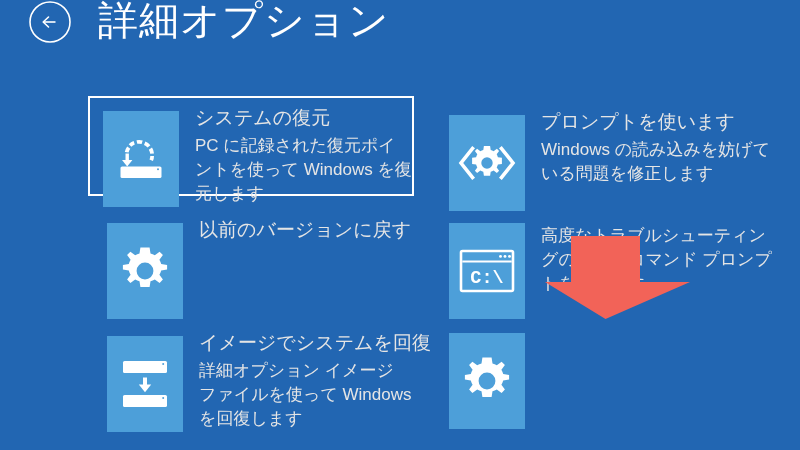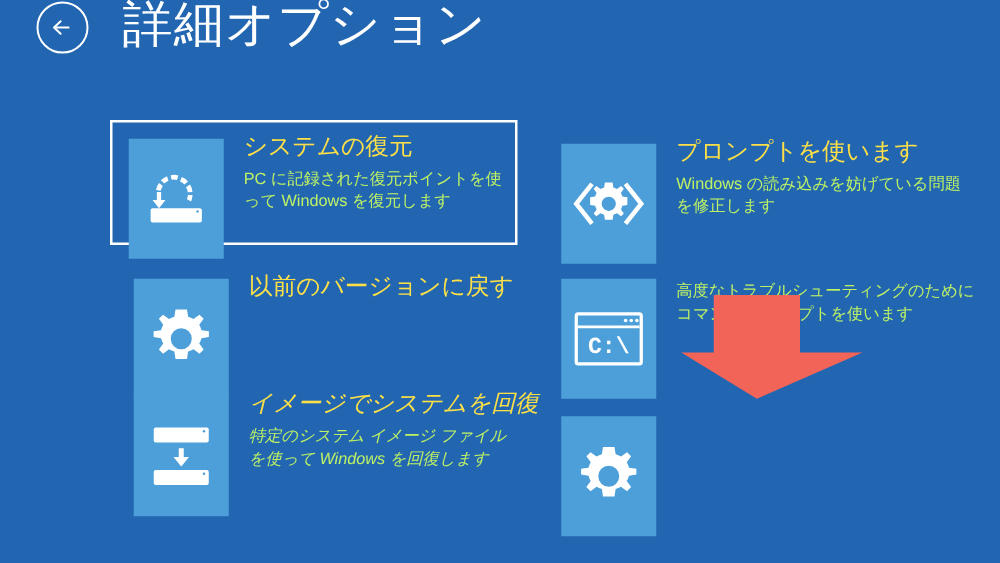--- a/index.html
+++ b/index.html
@@ -88,35 +88,35 @@
     flex: 1 1 auto;
     min-width: 0;
   }
   .tile.selected .tile-text {
     margin-top: 9px;
   }
   .tile-title {
     font-size: 19px;
     font-weight: 300;
     line-height: 1.15;
-    color: #fde047;
+    color: #e5e5e5;
     white-space: nowrap;
   }
   .tile-desc {
     margin-top: 5px;
-    font-size: 13px;
+    font-size: 17px;
     font-weight: 400;
     line-height: 1.42;
-    color: #bef264;
+    color: #e5e5e5;
   }
 
   
   #tile-system-restore   { left: 0px;   top: 0px;   width: 326px; height: 100px; }
   #tile-previous-version { left: 2px;   top: 110px; width: 324px; height: 100px; }
-  #tile-image-recovery   { left: 2px;   top: 204px; width: 324px; height: 100px; font-style: italic; }
+  #tile-image-recovery   { left: 2px;   top: 223px; width: 324px; height: 100px; }
   #tile-startup-repair   { left: 344px; top: 2px;   width: 350px; height: 100px; }
   #tile-command-prompt   { left: 344px; top: 110px; width: 350px; height: 100px; }
   #tile-startup-settings { left: 344px; top: 220px; width: 350px; height: 100px; }
 
   
   #annotation-arrow {
     position: absolute;
     left: 543px;
     top: 236px;
     width: 150px;
@@ -184,21 +184,21 @@
           <rect x="3" y="3" width="44" height="12" rx="1.6" fill="#ffffff"></rect>
           <circle cx="43.2" cy="6.0" r="1.0" fill="#4d9fd9"></circle>
           <path d="M25 19.5 L25 28.5" stroke="#ffffff" stroke-width="4" fill="none"></path>
           <path d="M18.8 26.5 L25 34.2 L31.2 26.5 Z" fill="#ffffff"></path>
           <rect x="3" y="37" width="44" height="12" rx="1.6" fill="#ffffff"></rect>
           <circle cx="43.2" cy="40.0" r="1.0" fill="#4d9fd9"></circle>
         </svg>
       </div>
       <div class="tile-text">
         <div class="tile-title">イメージでシステムを回復</div>
-        <div class="tile-desc">特定のシステム イメージ ファイルを使って Windows を回復します</div>
+        <div class="tile-desc">詳細オプション イメージ ファイルを使って Windows を回復します</div>
       </div>
     </div>
 
     <div class="tile" id="tile-startup-repair">
       <div class="tile-icon" style="background: rgb(77, 159, 217);">
         <svg width="62" height="42" viewBox="0 0 62 42">
           <path d="M16.5 6.5 L5.0 21.0 L16.5 35.5" fill="none" stroke="#ffffff" stroke-width="3.6" stroke-linecap="square" stroke-linejoin="miter"></path>
           <path d="M45.5 6.5 L57.0 21.0 L45.5 35.5" fill="none" stroke="#ffffff" stroke-width="3.6" stroke-linecap="square" stroke-linejoin="miter"></path>
           <path fill="#ffffff" d="M31 4.0 l3.1 0 0.6 4.0 a12.6 12.6 0 0 1 2.9 1.2 l3.3-2.4 2.2 2.2 -2.4 3.3 a12.6 12.6 0 0 1 1.2 2.9 l4.0 0.6 0 3.1 0 3.1 -4.0 0.6 a12.6 12.6 0 0 1 -1.2 2.9 l2.4 3.3 -2.2 2.2 -3.3-2.4 a12.6 12.6 0 0 1 -2.9 1.2 l-0.6 4.0 -3.1 0 -3.1 0 -0.6-4.0 a12.6 12.6 0 0 1 -2.9-1.2 l-3.3 2.4 -2.2-2.2 2.4-3.3 a12.6 12.6 0 0 1 -1.2-2.9 l-4.0-0.6 0-3.1 0-3.1 4.0-0.6 a12.6 12.6 0 0 1 1.2-2.9 l-2.4-3.3 2.2-2.2 3.3 2.4 a12.6 12.6 0 0 1 2.9-1.2 l0.6-4.0 z M31 15.3 a5.7 5.7 0 1 0 0 11.4 a5.7 5.7 0 0 0 0-11.4 z"></path>
         </svg>

